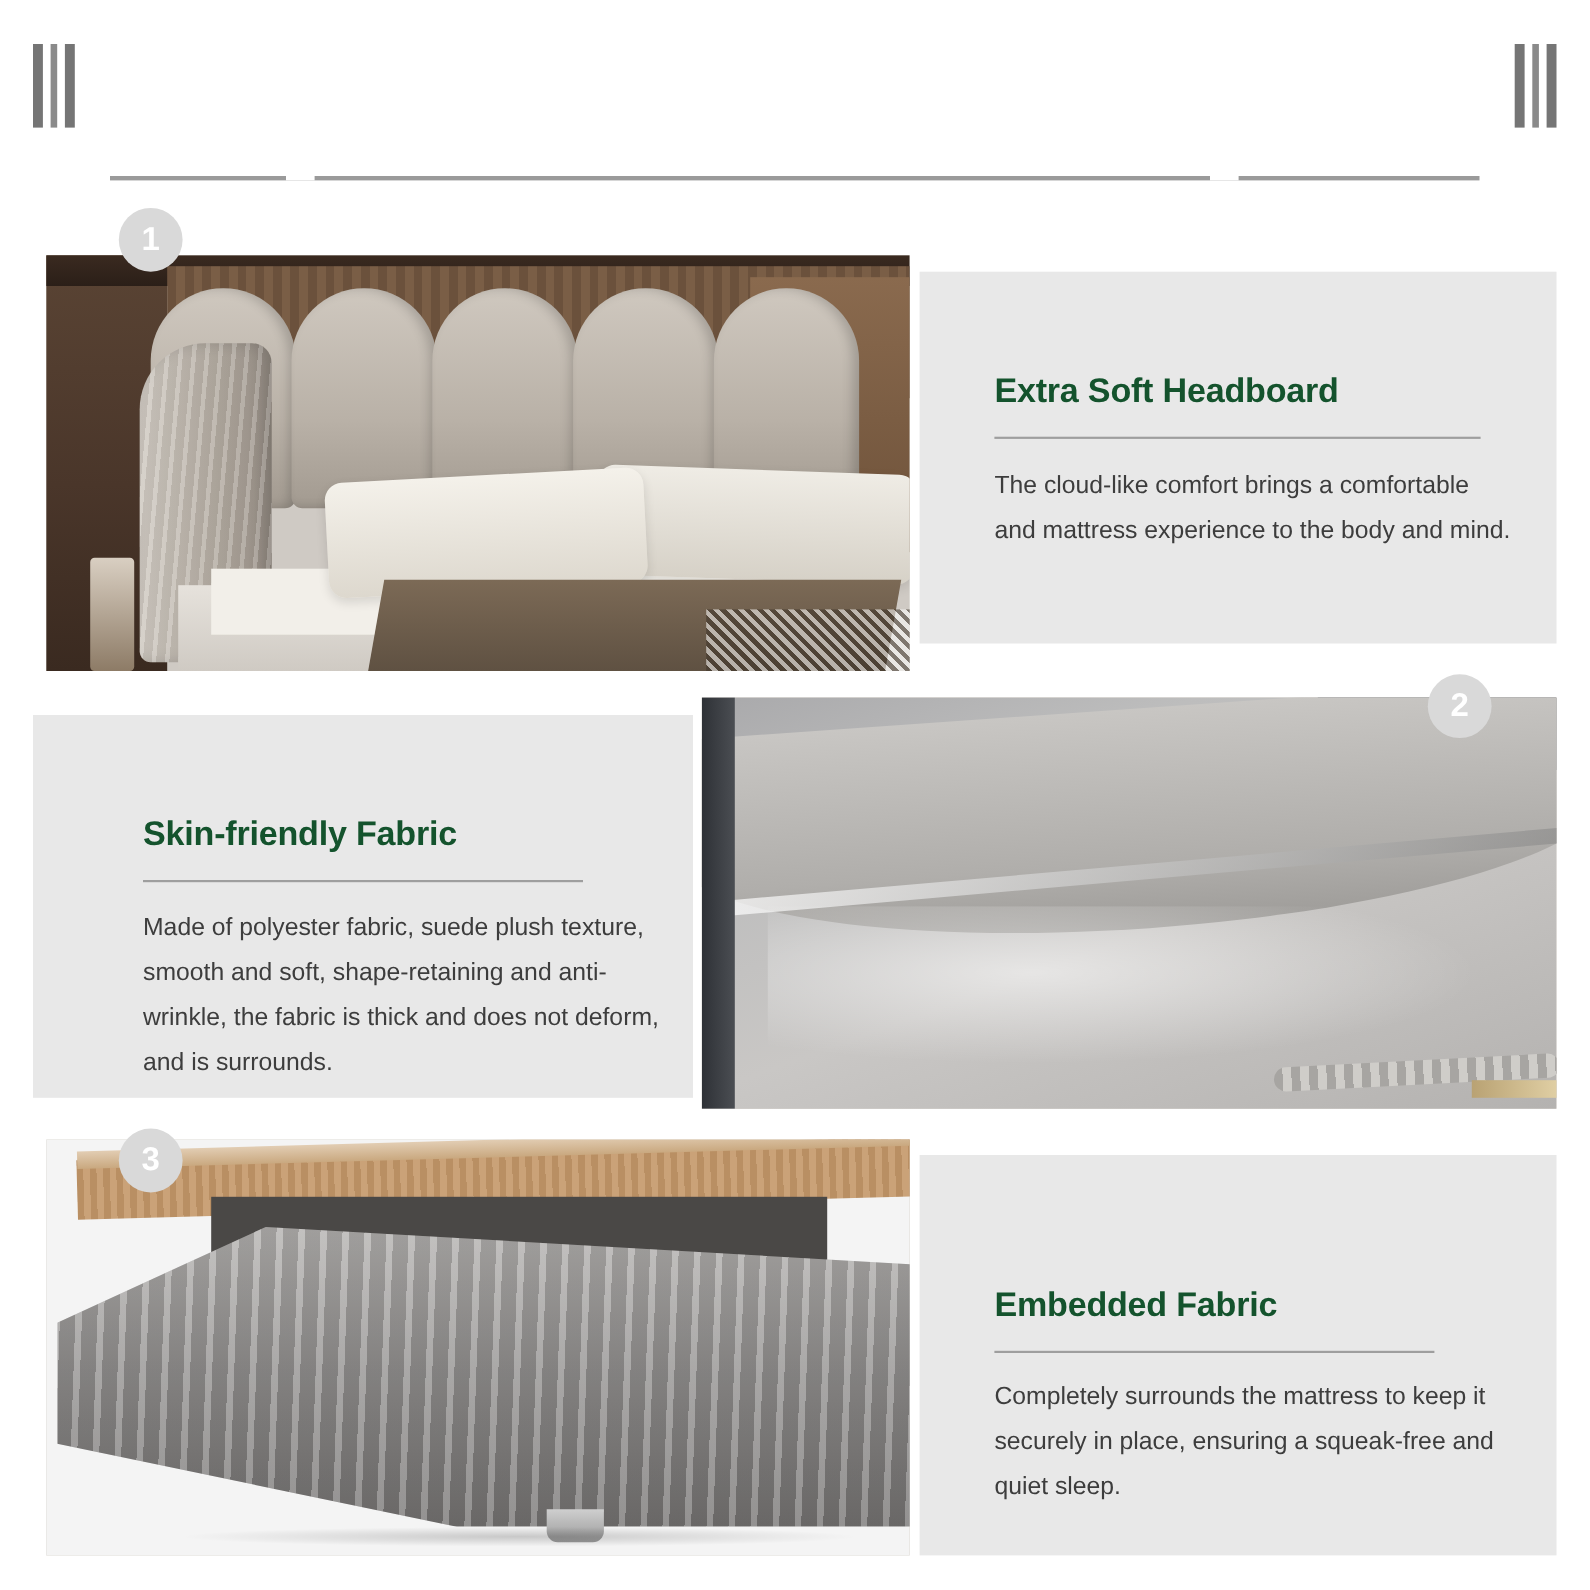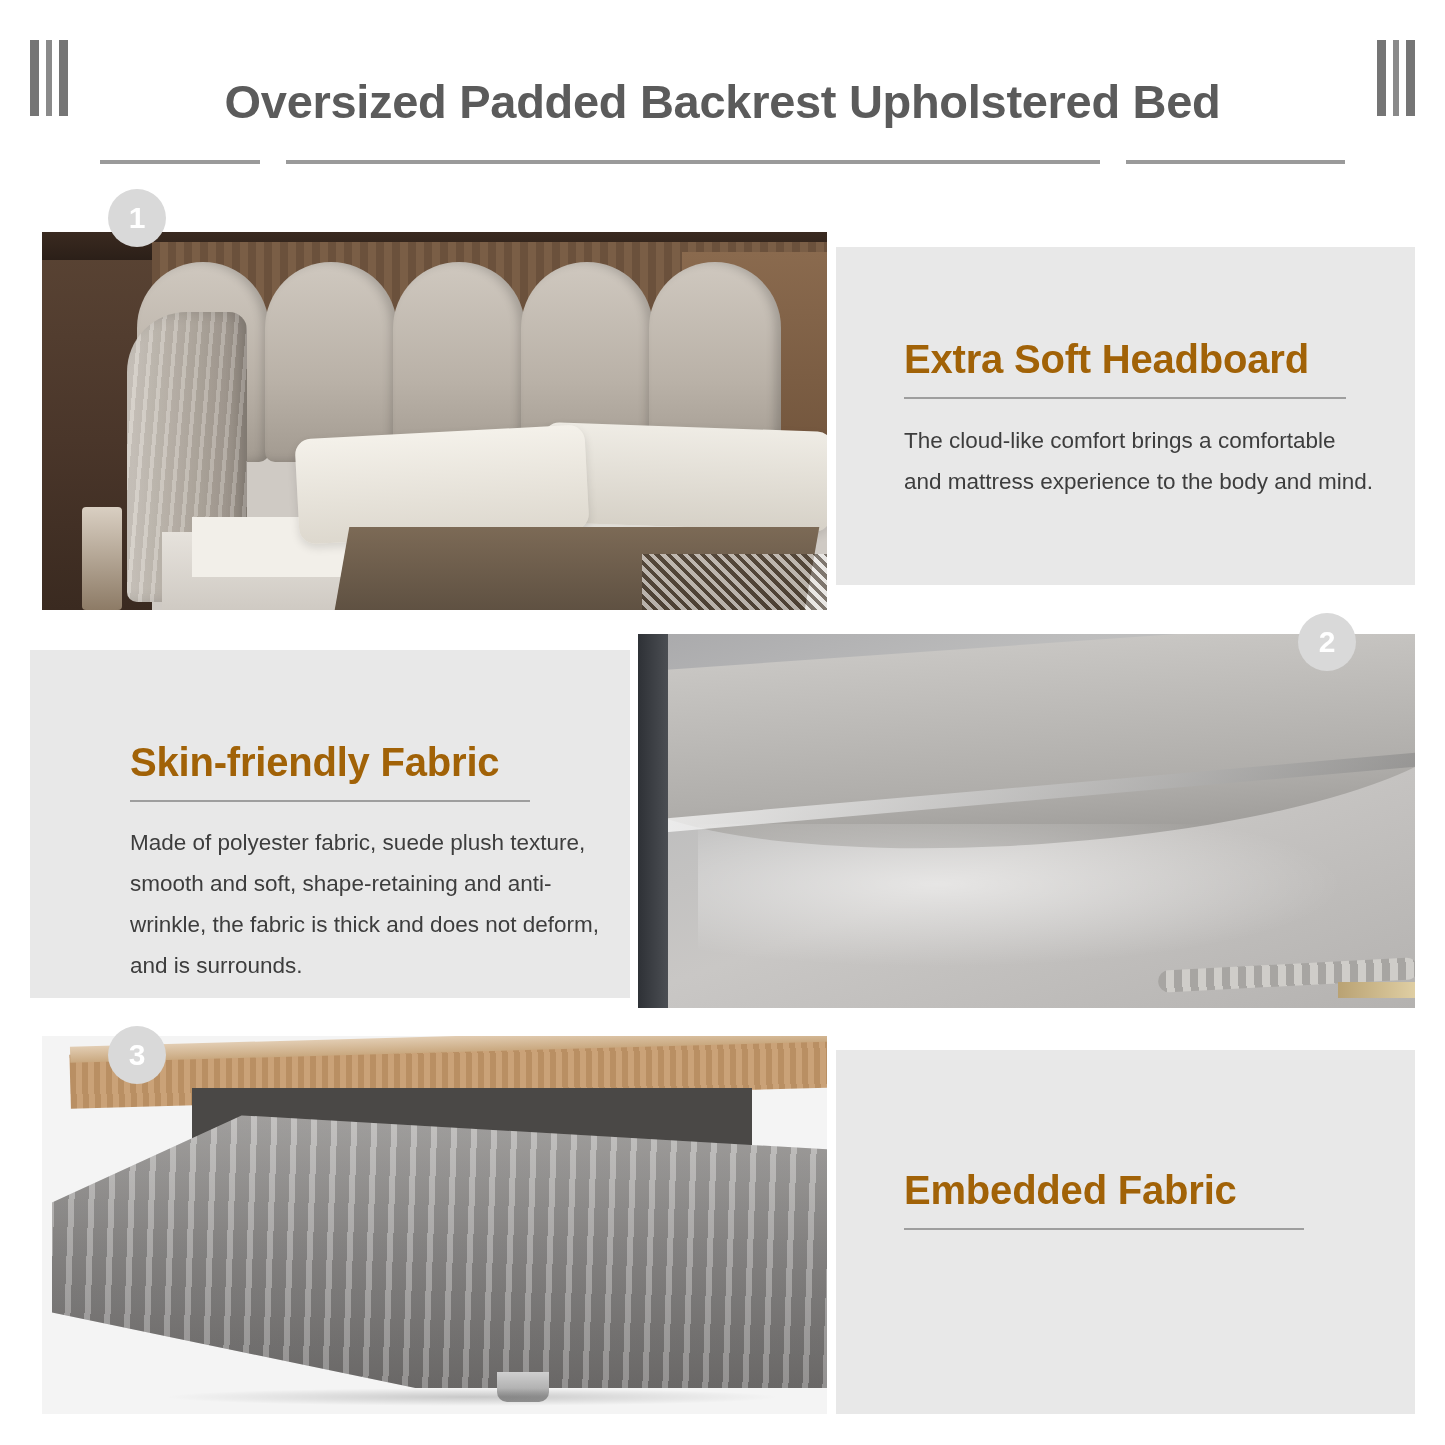--- a/index.html
+++ b/index.html
@@ -81,23 +81,23 @@
     background: #cfcac4;
     overflow: hidden;
   }
   .panel {
     position: absolute;
     background: #e8e8e8;
     overflow: hidden;
   }
   .panel .panel-title {
     position: absolute;
-    font-size: 40px;
+    font-size: 31px;
     font-weight: bold;
-    color: #a16207;
+    color: #14532d;
     letter-spacing: -0.2px;
   }
   .panel .panel-rule {
     position: absolute;
     height: 2px;
     background: #9e9e9e;
   }
   .panel .panel-body {
     position: absolute;
     font-size: 22.5px;
@@ -303,21 +303,20 @@
     <div class="header-bars left">
       <span></span>
         <span class="thin"></span>
         <span></span>
     </div>
     <div class="header-bars right">
       <span></span>
         <span class="thin"></span>
         <span></span>
     </div>
-    <div class="title">Oversized Padded Backrest Upholstered Bed</div>
     <div class="header-rule">
       <div class="gap" style="left:160px;width:26px;"></div>
       <div class="gap" style="left:1000px;width:26px;"></div>
     </div>
   </div>
 
   <div class="photo" id="photo1">
     <div class="p1-wallL"></div>
     <div class="p1-wallTop"></div>
     <div class="p1-woodBack"></div>
@@ -374,15 +373,16 @@
     <div class="p3-frame"></div>
     <div class="p3-ribs"></div>
     <div class="p3-foot"></div>
     <div class="p3-shadow"></div>
   </div>
   <div class="badge" style="left:108px; top:1026px;">3</div>
 
   <div class="panel" id="panel3">
     <div class="panel-title">Embedded Fabric</div>
     <div class="panel-rule"></div>
+    <div class="panel-body">Completely surrounds the mattress to keep it securely in place, ensuring a squeak-free and quiet sleep.</div>
   </div>
 
 </div>
 
 </body></html>

